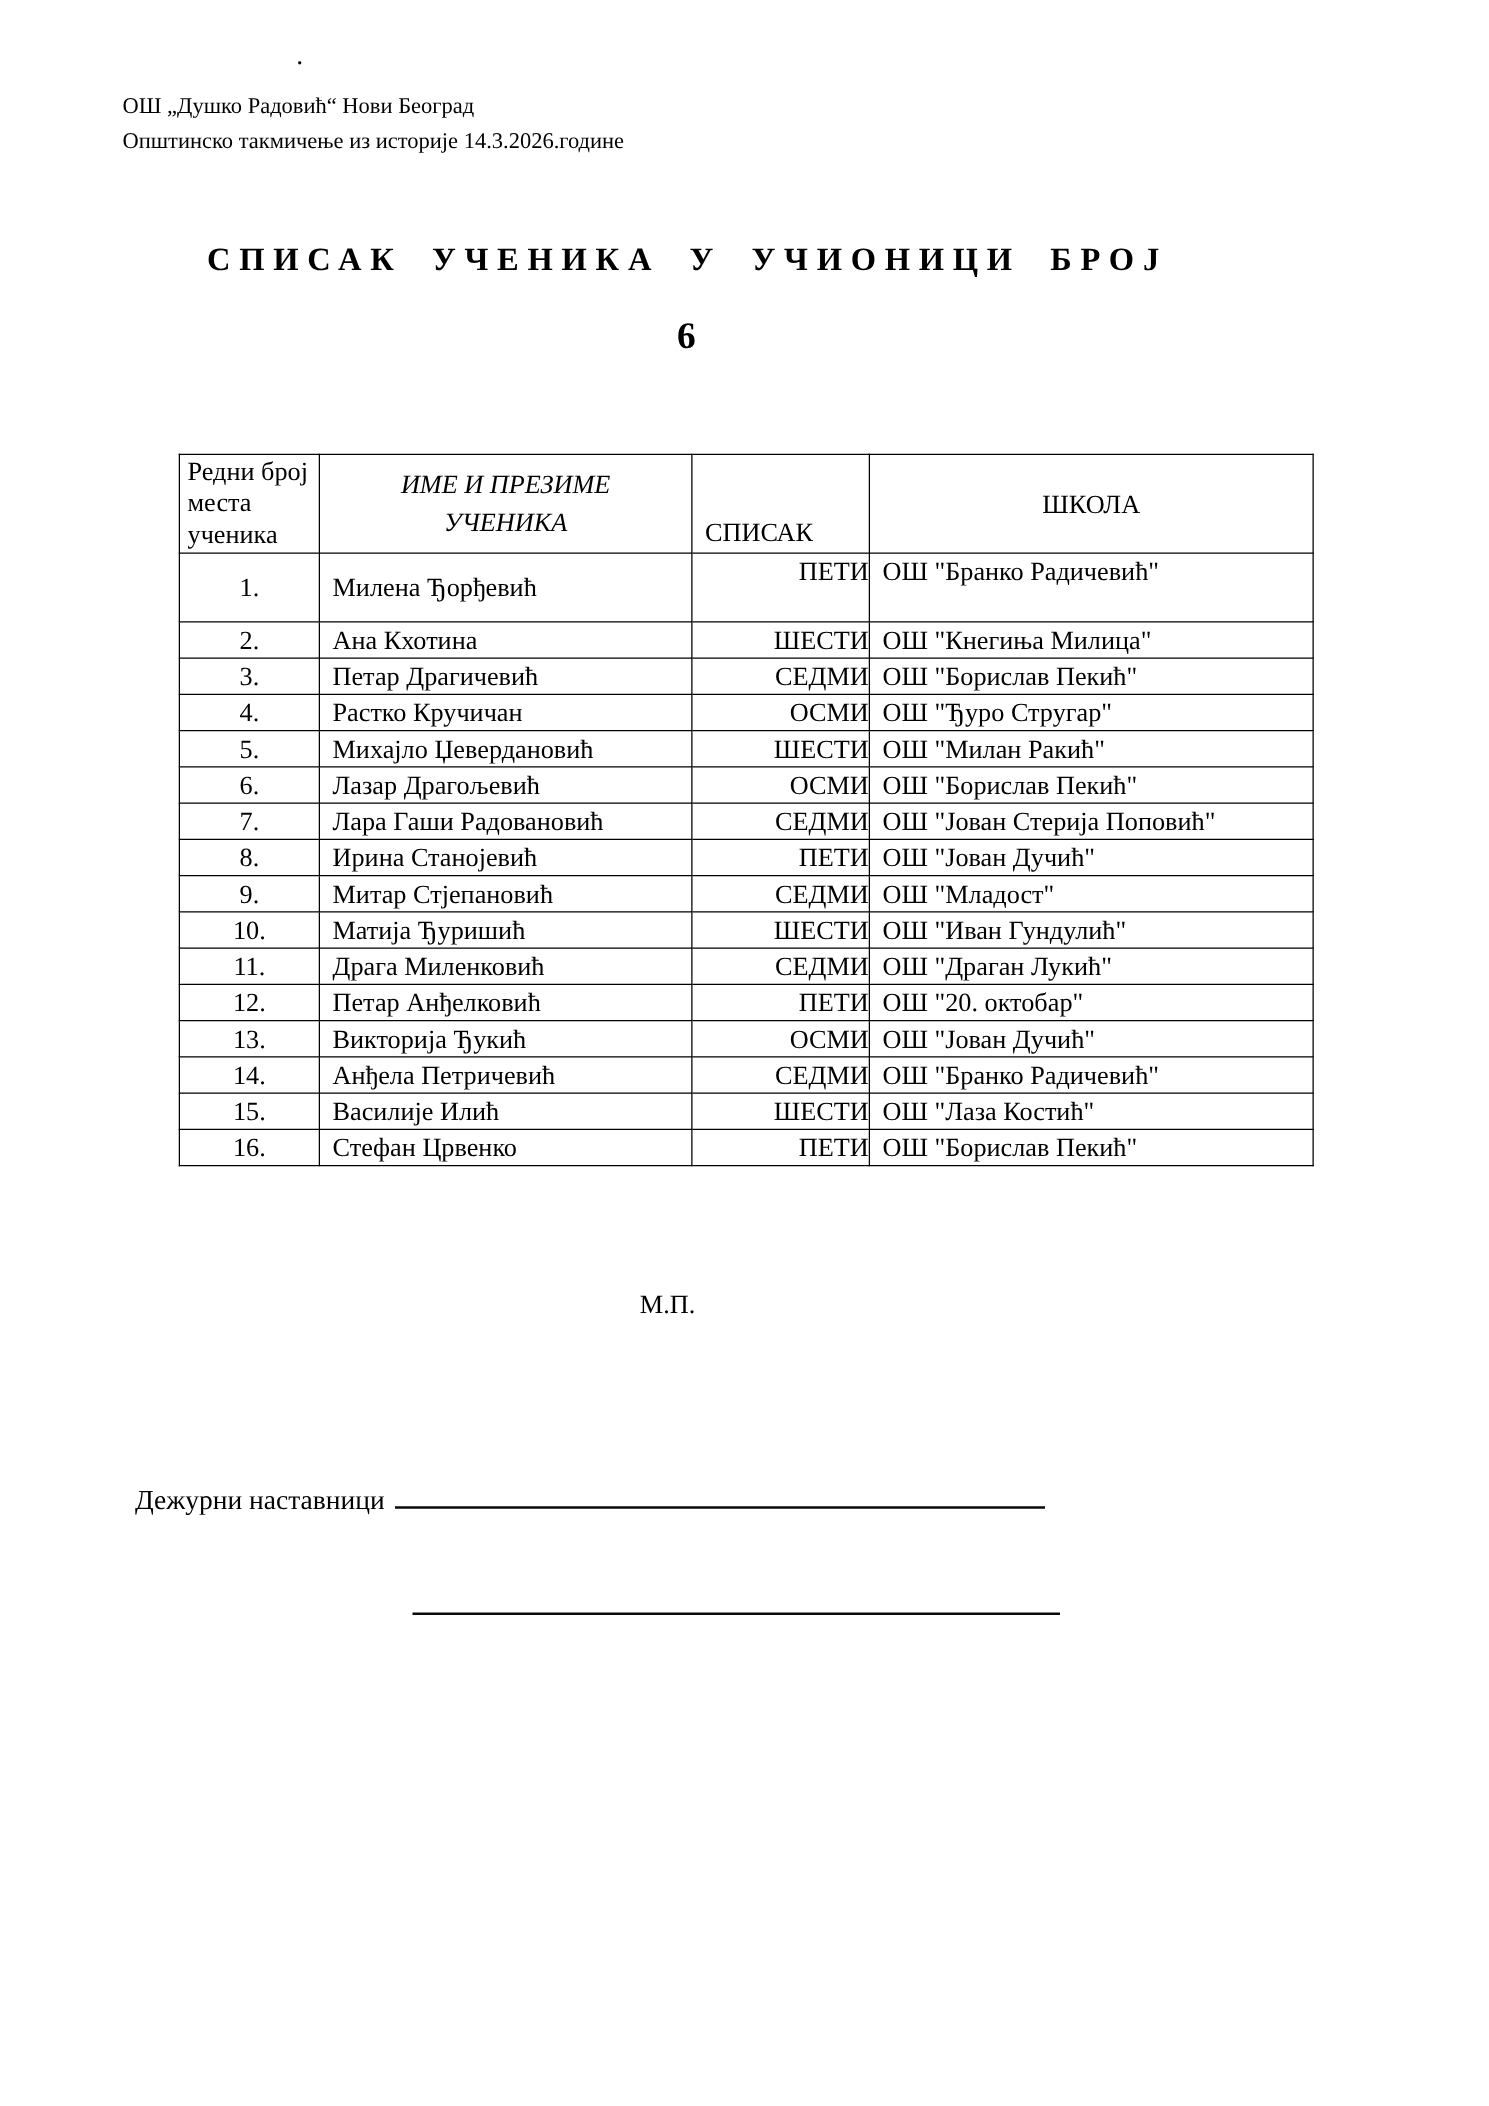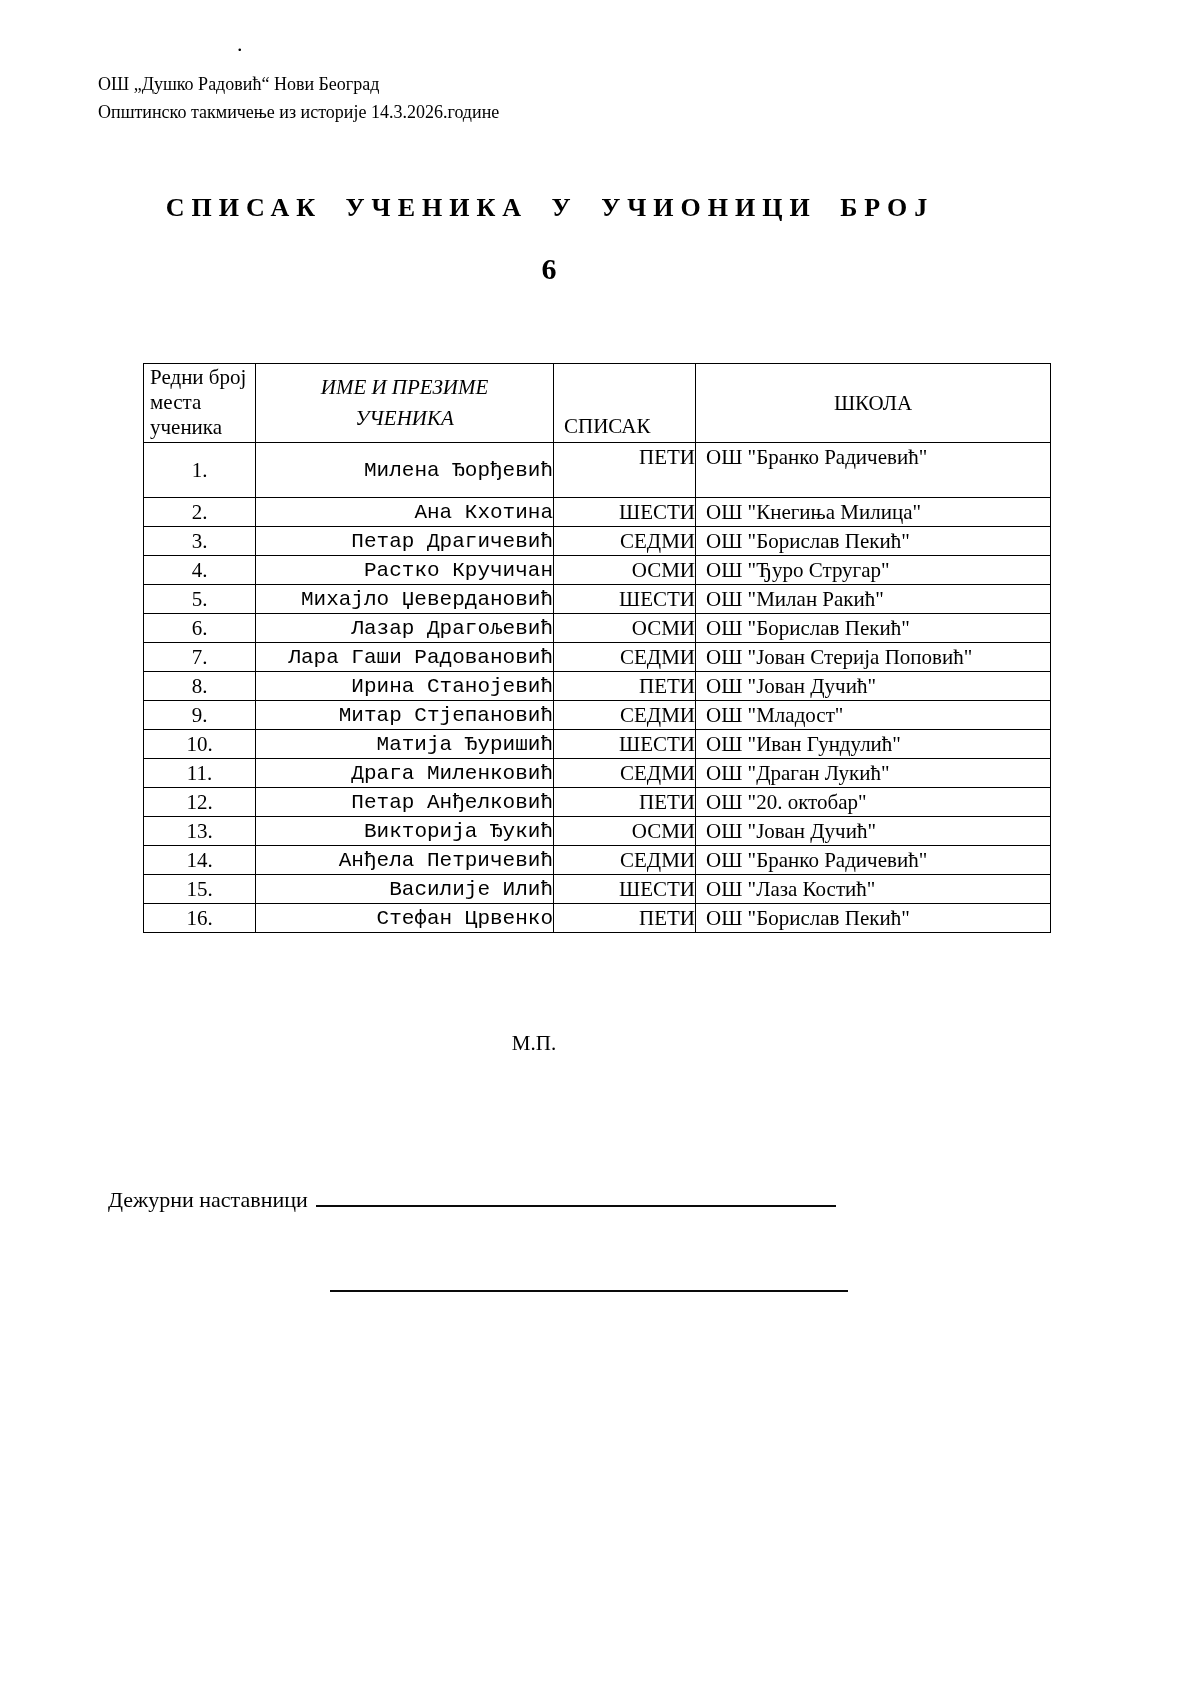--- a/index.html
+++ b/index.html
@@ -84,21 +84,21 @@
   th.h-grade {
     text-align: left;
     vertical-align: bottom;
     padding: 0 0 3px 10px;
   }
   th.h-school {
     text-align: center;
     vertical-align: middle;
   }
   td.cell-number { text-align: center; vertical-align: middle; }
-  td.cell-name   { text-align: right;   vertical-align: middle; padding-left: 10px; font-family: Liberation Mono, monospace; }
+  td.cell-name   { text-align: left;   vertical-align: middle; padding-left: 10px; }
   td.cell-grade  { text-align: right; vertical-align: middle; }
   td.cell-school { text-align: left;   vertical-align: middle; padding-left: 10px; }
   tr.row-tall td.cell-grade,
   tr.row-tall td.cell-school { vertical-align: top; padding-top: 2px; }
   .stamp-label {
     position: absolute;
     left: 0;
     top: 1031px;
     width: 1068px;
     text-align: center;

